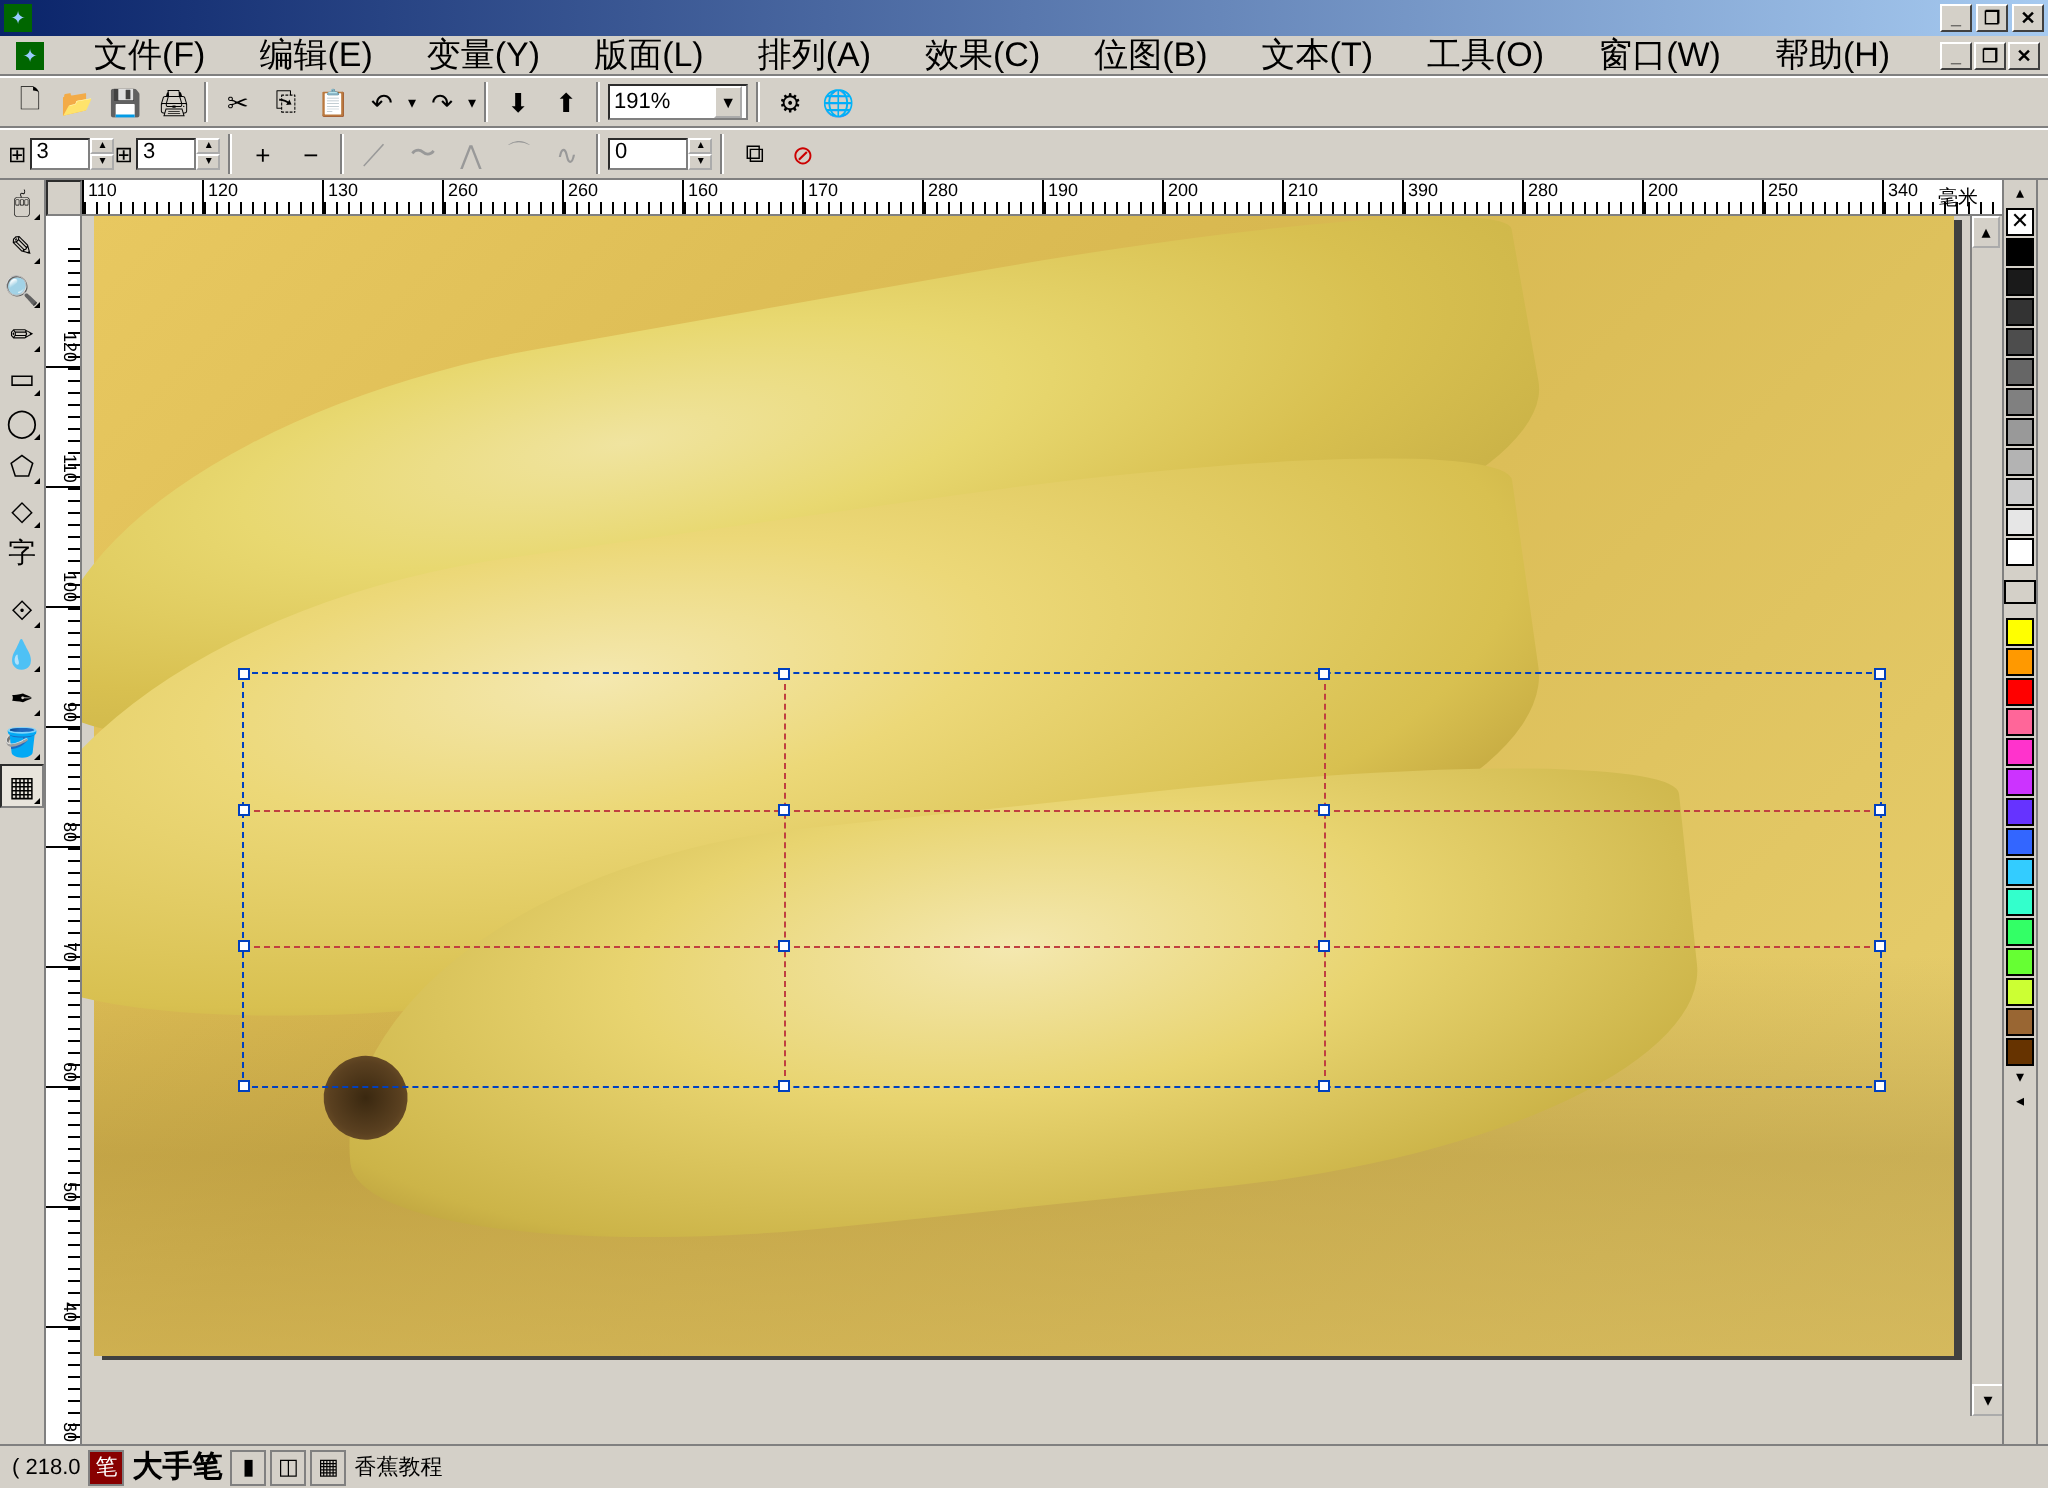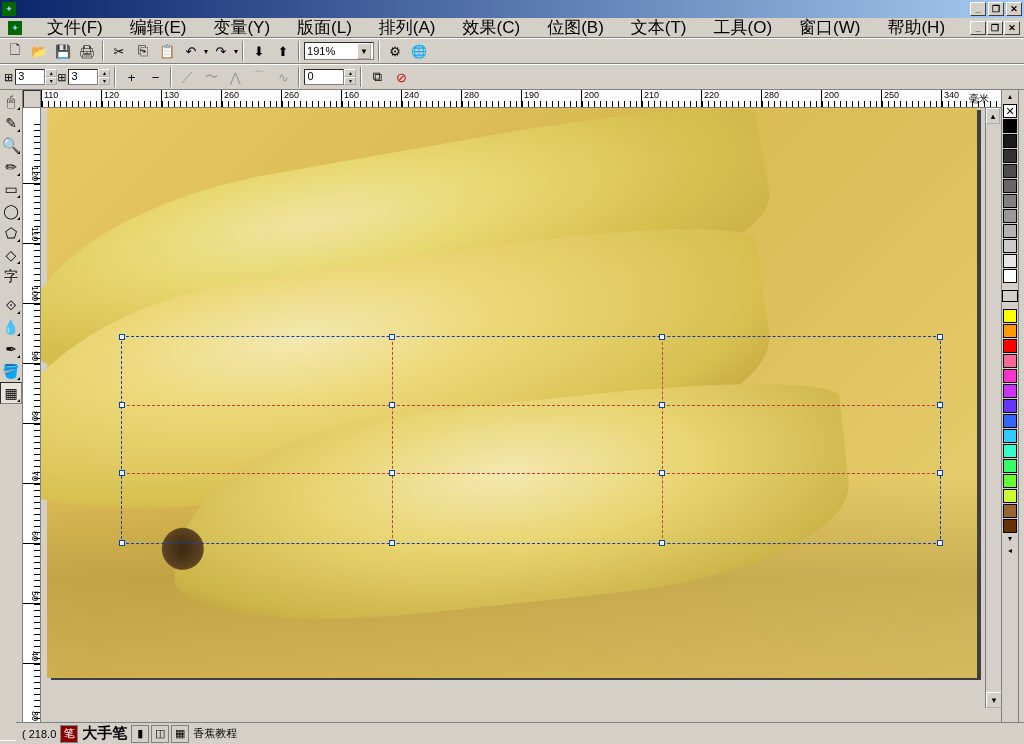--- a/index.html
+++ b/index.html
@@ -215,26 +215,26 @@
 
   <div class="canvas-area">
     <div class="ruler-corner"></div>
     <div class="ruler-h">
       <div class="ruler-tick">110</div>
       <div class="ruler-tick">120</div>
       <div class="ruler-tick">130</div>
       <div class="ruler-tick">260</div>
       <div class="ruler-tick">260</div>
       <div class="ruler-tick">160</div>
-      <div class="ruler-tick">240</div>
+      <div class="ruler-tick">170</div>
       <div class="ruler-tick">280</div>
       <div class="ruler-tick">190</div>
       <div class="ruler-tick">200</div>
       <div class="ruler-tick">210</div>
-      <div class="ruler-tick">220</div>
+      <div class="ruler-tick">390</div>
       <div class="ruler-tick">280</div>
       <div class="ruler-tick">200</div>
       <div class="ruler-tick">250</div>
       <div class="ruler-tick">340</div>
       <span class="ruler-unit">毫米</span>
     </div>
     <div class="canvas-row">
       <div class="ruler-v">
         <div class="ruler-vtick">30</div>
         <div class="ruler-vtick">40</div>
@@ -341,21 +341,21 @@
     <div class="pal-arrow">◂</div>
   </div>
   <div class="docker"></div>
 </div>
 
 <div class="status-bar">
   
   
 </div>
 
-<div class="footer" style="position:absolute;bottom:0;left:16px;right:0;text-align:center;">
+<div class="footer" style="position:absolute;bottom:0;left:0;right:0;text-align:center;">
   <span>( 218.0</span>
   <div class="icons" style="margin-left:4px;">
     <span style="background:#800;color:#fff;">笔</span>
   </div>
   <span class="big-text">大手笔</span>
   <div class="icons">
     <span>▮</span>
     <span>◫</span>
     <span>▦</span>
   </div>

